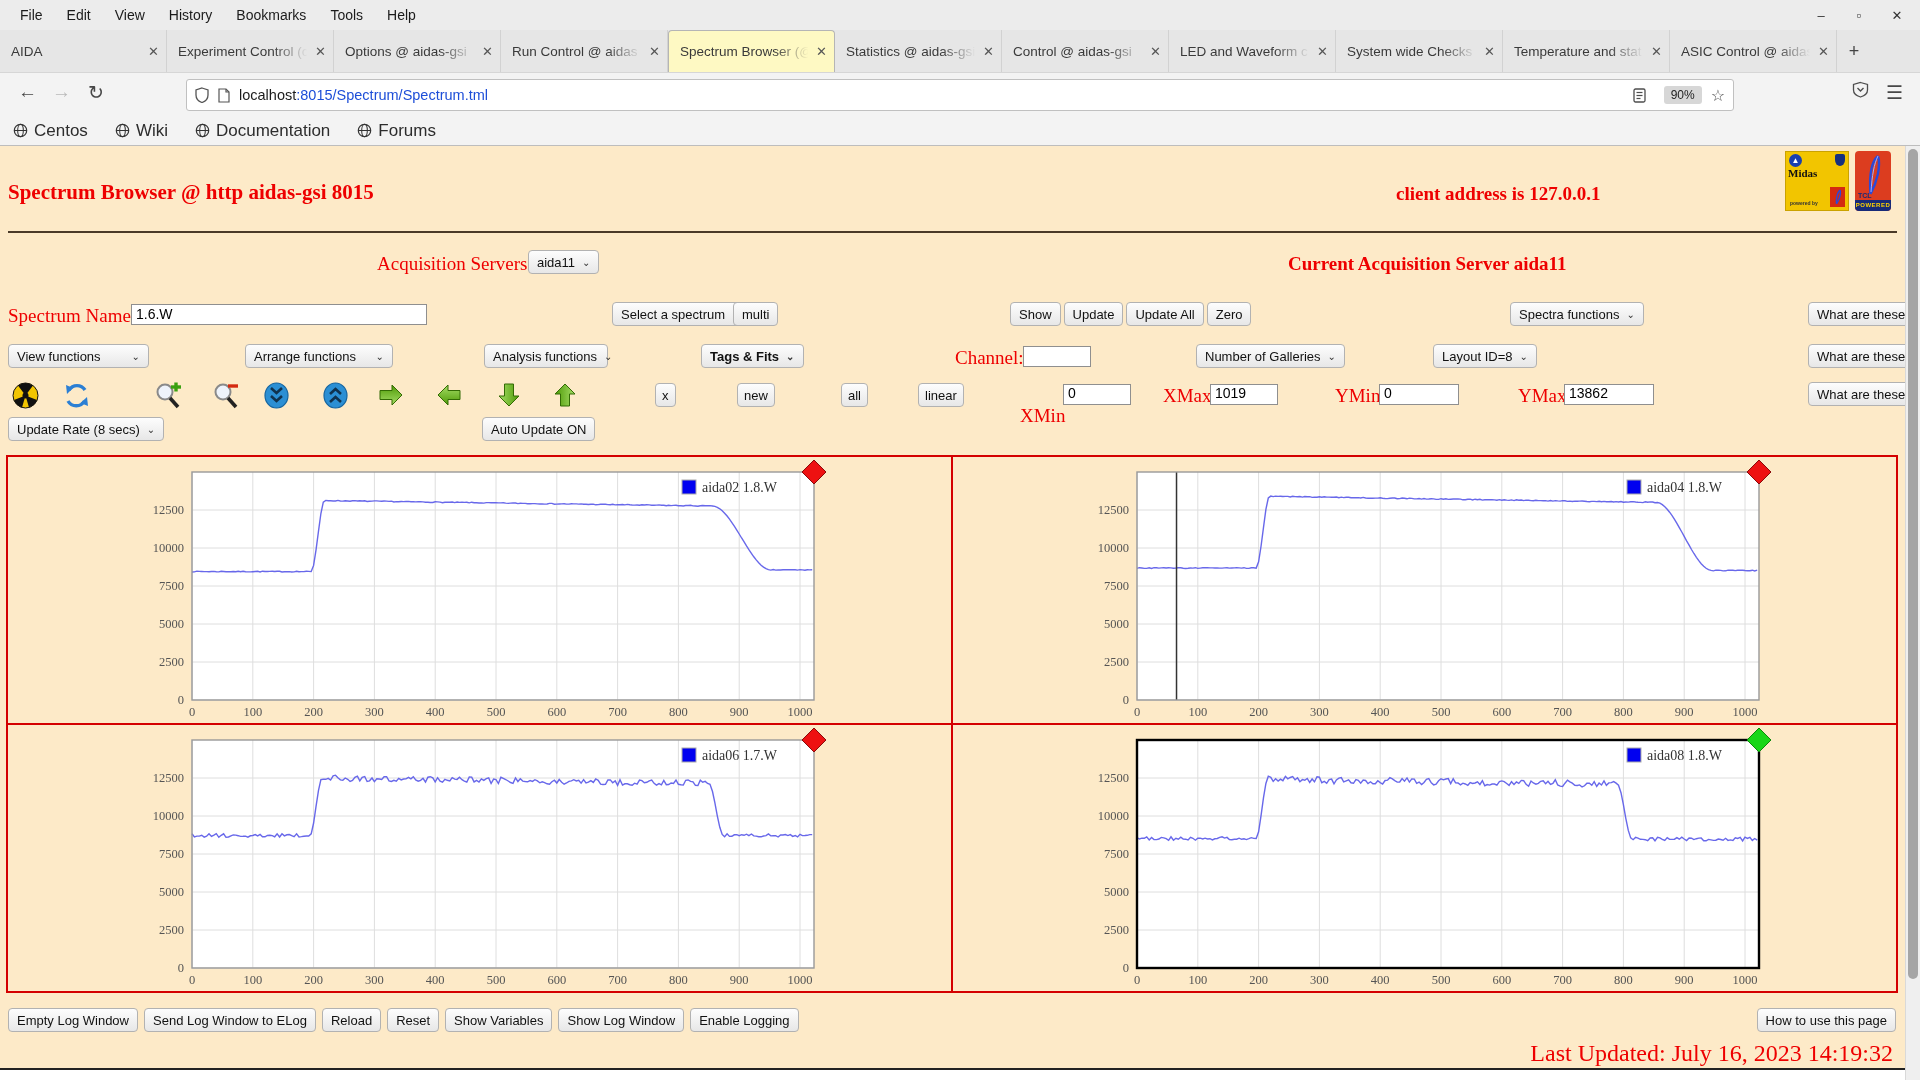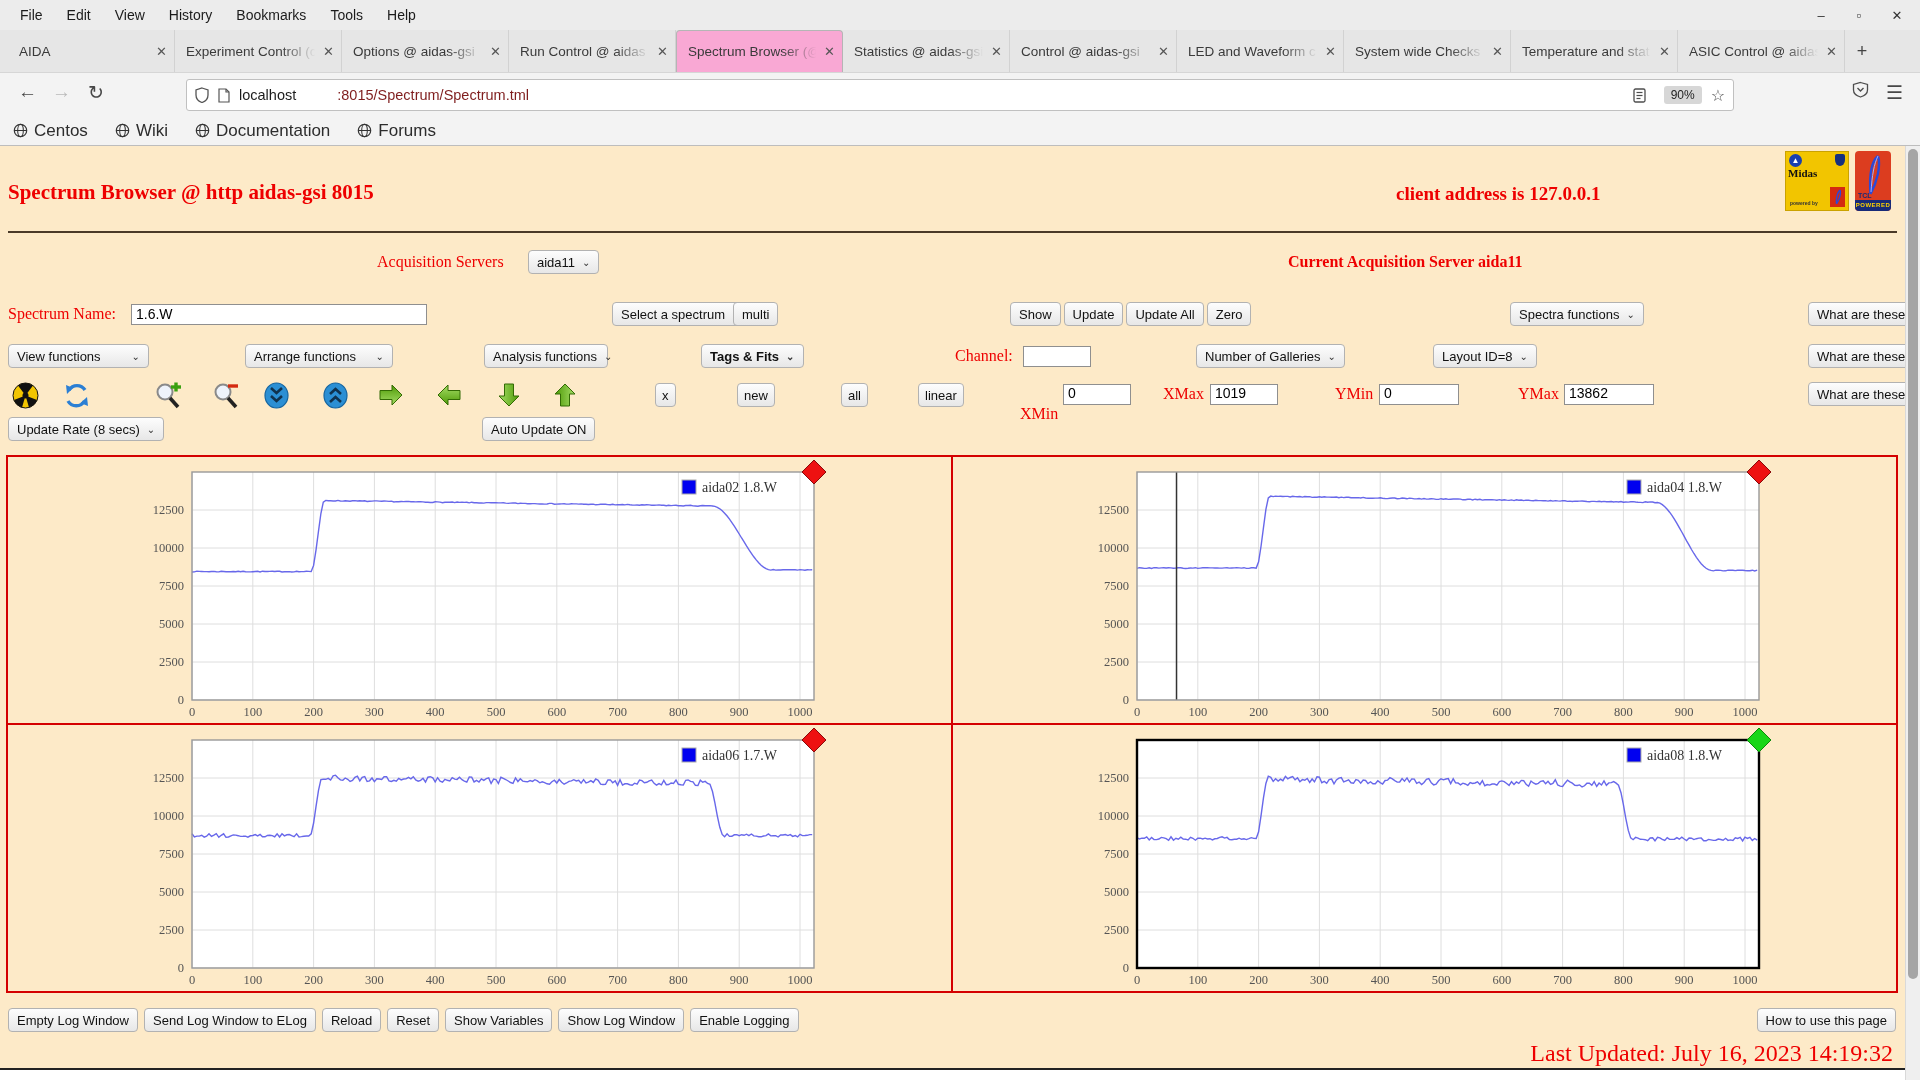--- a/index.html
+++ b/index.html
@@ -7,38 +7,38 @@
   body { font-family:"Liberation Sans",sans-serif; background:#ffffff; position:relative; }
 
   
   #menubar { position:absolute; left:0; top:0; width:1920px; height:30px; background:#ececec;
              display:flex; align-items:center; padding-left:8px; font-size:14px; color:#1b1b1b; }
   .menu-item { padding:0 12px; cursor:default; }
   #winctl { margin-left:auto; display:flex; gap:24px; padding-right:16px; color:#333; font-size:13px; align-items:center;}
   #winctl span { width:14px; text-align:center; }
 
   #tabbar { position:absolute; left:0; top:30px; width:1920px; height:42px; background:#e6e6e6;
-            display:flex; align-items:stretch;padding-left:8px; }
+            display:flex; align-items:stretch; }
   .tab { width:167px; display:flex; align-items:center; padding:0 7px 0 11px; font-size:13.5px; color:#3a3a3a;
          border-right:1px solid #d2d2d2; position:relative; }
   .tab .lbl { flex:1; white-space:nowrap; overflow:hidden;
               -webkit-mask-image:linear-gradient(90deg,#000 72%,transparent 98%);
               mask-image:linear-gradient(90deg,#000 72%,transparent 98%); }
   .tab .tclose { color:#555; font-size:13px; padding-left:5px; }
-  .tab.active { background:#f9a8d4; border:1px solid #b5b5b5; border-bottom:none; border-radius:4px 4px 0 0; }
+  .tab.active { background:#fef9c3; border:1px solid #b5b5b5; border-bottom:none; border-radius:4px 4px 0 0; }
   #newtab { width:34px; display:flex; align-items:center; justify-content:center; font-size:18px; color:#444; }
 
   #navbar { position:absolute; left:0; top:72px; width:1920px; height:44px; background:#f3f3f3;
             border-top:1px solid #d6d6d6; }
   .navbtn { position:absolute; top:8px; font-size:19px; color:#474747; }
   #urlbox { position:absolute; left:186px; top:6px; width:1548px; height:32px; background:#ffffff;
             border:1px solid #c0c0c0; border-radius:3px; display:flex; align-items:center; padding:0 8px; }
   #urlbox .uicon { margin-right:9px; display:flex; align-items:center; }
   #urltext { font-size:14.5px; color:#1b1b1b; flex:1; }
-  #urltext .dim { color:#7f1d1d;margin-left:41px; }
+  #urltext .dim { color:#1d4ed8; }
   #zoombadge { background:#d7d7d7; border-radius:3px; font-size:12px; color:#222; padding:2px 7px; margin:0 9px; }
   .uright { color:#4d4d4d; font-size:16px; }
 
   #bookmarksbar { position:absolute; left:0; top:116px; width:1920px; height:30px; background:#f3f3f3;
                   border-bottom:1px solid #bdbdbd; display:flex; align-items:center; gap:27px; padding-left:13px; }
   .bm { display:flex; align-items:center; gap:6px; font-size:17px; color:#2d2d2d; }
   .bm svg { display:block; }
 
   
   #page { position:absolute; left:0; top:146px; width:1905px; height:934px; background:#fdeac8; }
@@ -62,21 +62,21 @@
   #tcl-logo { width:36px; height:60px; background:#dc3d1f; border-radius:4px; position:relative; overflow:hidden; }
   .tcl-txt { position:absolute; left:3px; bottom:12px; font-size:7px; font-weight:bold; color:#172a78; }
   .tcl-strip { position:absolute; left:0; right:0; bottom:0; height:11px; background:#172a78; color:#ffd400;
                font-size:6px; font-weight:bold; text-align:center; line-height:11px; letter-spacing:.5px; }
 
   #rule { position:absolute; left:8px; top:85px; width:1889px; border-top:2px solid #4a3a28; }
 
   .prow { position:absolute; left:0; width:1905px; }
   .abs { position:absolute; }
 
-  .lab { font-family:"Liberation Serif",serif; color:#ee0000; font-size:16px; white-space:nowrap; }
+  .lab { font-family:"Liberation Serif",serif; color:#ee0000; font-size:19px; white-space:nowrap; }
   .lab.b { font-weight:bold; }
 
   .btn, .sel { display:inline-flex; align-items:center; background:linear-gradient(#fdfdfd,#e7e7e7);
         border:1px solid #b2b2b2; border-radius:4px; padding:2px 8px; font-size:13px; color:#111;
         height:24px; white-space:nowrap; }
   .sel .arr { margin-left:7px; font-size:10px; color:#333; }
   .btn.small { padding:2px 6px; }
   .inp { background:#fff; border:1px solid #8f8f8f; height:21px; font-size:14px; padding:0 4px;
          font-family:"Liberation Sans",sans-serif; display:inline-block; }
 

